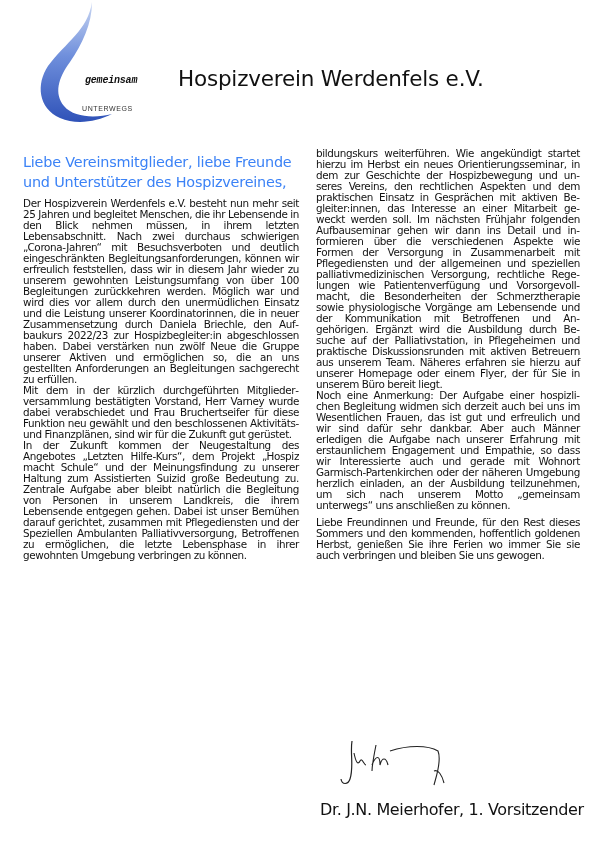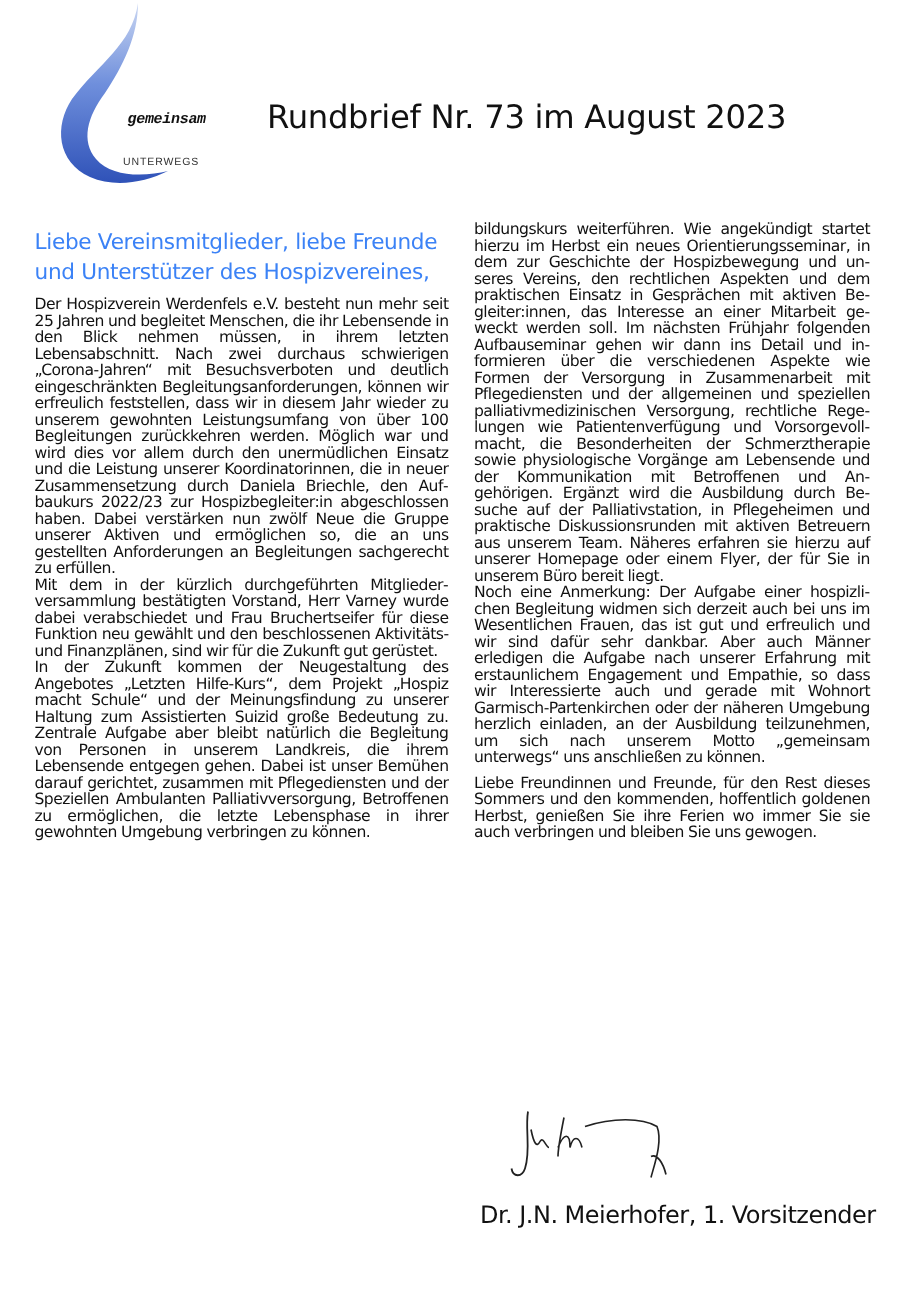--- a/index.html
+++ b/index.html
@@ -31,21 +31,21 @@
         <stop offset="1" stop-color="#2f52b8"></stop>
       </linearGradient>
     </defs>
     <path d="M62 2 C58 30, 36 42, 18 66 C6 84, 8 108, 30 118 C46 125, 66 122, 82 114 C66 118, 44 118, 34 106 C24 94, 28 78, 40 62 C52 44, 62 24, 62 2 Z" fill="url(#lg)"></path>
   </svg>
   <span class="logo-text1">gemeinsam</span>
   <span class="logo-text2">UNTERWEGS</span>
 </div>
 
 <div class="title">
-  <div>Rundbrief Nr. 73 im August 2023</div>
+  <div>Hospizverein Werdenfels e.V.</div>
 </div>
 
 <div class="greeting">Liebe Vereinsmitglieder, liebe Freunde und Unterstützer des Hospizvereines,</div>
 
 <div class="col col-left">
   <p>Der Hospizverein Werdenfels e.V. besteht nun mehr seit 25 Jahren und begleitet Menschen, die ihr Le­bensende in den Blick nehmen müssen, in ihrem letzten Lebensabschnitt. Nach zwei durchaus schwierigen „Corona-Jahren“ mit Besuchsverboten und deutlich eingeschränkten Begleitungsanforde­rungen, können wir erfreulich feststellen, dass wir in diesem Jahr wieder zu unserem gewohnten Leis­tungsumfang von über 100 Begleitungen zurück­kehren werden. Möglich war und wird dies vor al­lem durch den unermüdlichen Einsatz und die Leis­tung unserer Koordinatorinnen, die in neuer Zu­sammensetzung durch Daniela Briechle, den Auf­baukurs 2022/23 zur Hospizbegleiter:in abgeschlos­sen haben. Dabei verstärken nun zwölf Neue die Gruppe unserer Aktiven und ermöglichen so, die an uns gestellten Anforderungen an Begleitungen sachgerecht zu erfüllen.</p>
   <p>Mit dem in der kürzlich durchgeführten Mitglieder­versammlung bestätigten Vorstand, Herr Varney wurde dabei verabschiedet und Frau Bruchertseifer für diese Funktion neu gewählt und den beschlos­senen Aktivitäts- und Finanzplänen, sind wir für die Zukunft gut gerüstet.</p>
   <p>In der Zukunft kommen der Neugestaltung des Angebotes „Letzten Hilfe-Kurs“, dem Projekt „Hos­piz macht Schule“ und der Meinungsfindung zu unserer Haltung zum Assistierten Suizid große Be­deutung zu. Zentrale Aufgabe aber bleibt natürlich die Begleitung von Personen in unserem Landkreis, die ihrem Lebensende entgegen gehen. Dabei ist unser Bemühen darauf gerichtet, zusammen mit Pflegediensten und der Speziellen Ambulanten Pal­liativversorgung, Betroffenen zu ermöglichen, die letzte Lebensphase in ihrer gewohnten Umgebung verbringen zu können.</p>
 </div>
 

